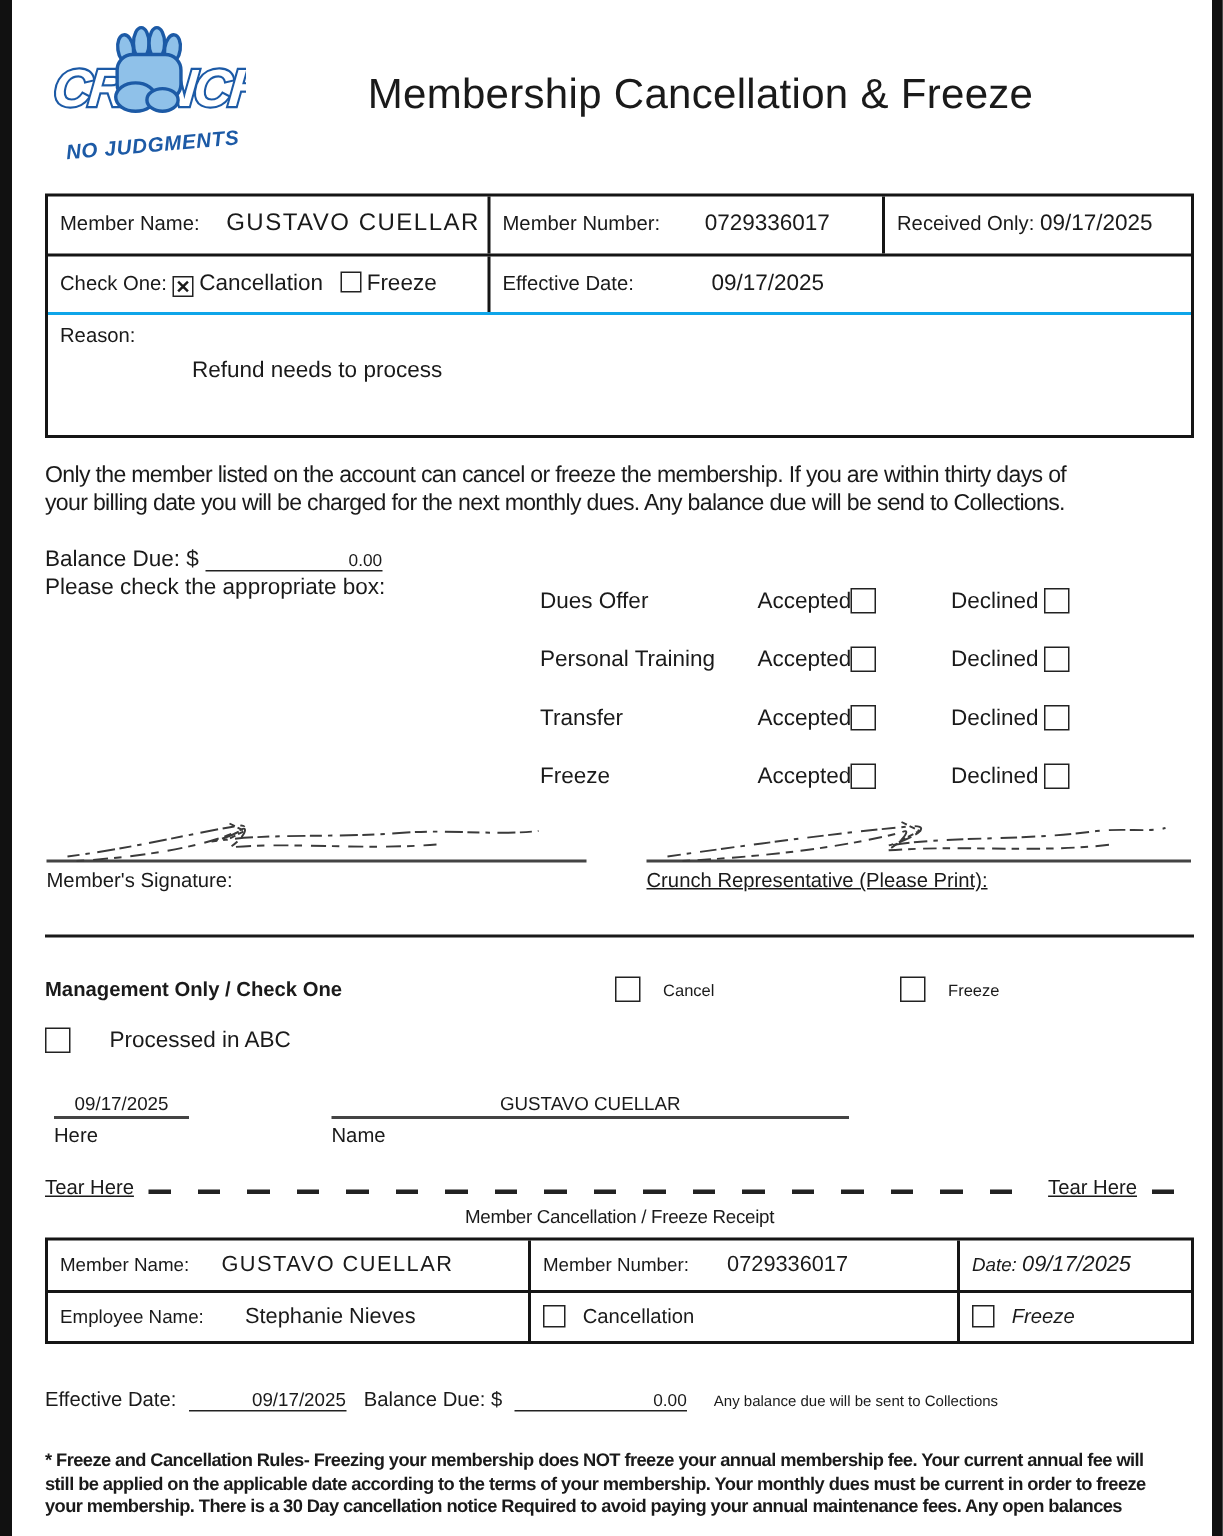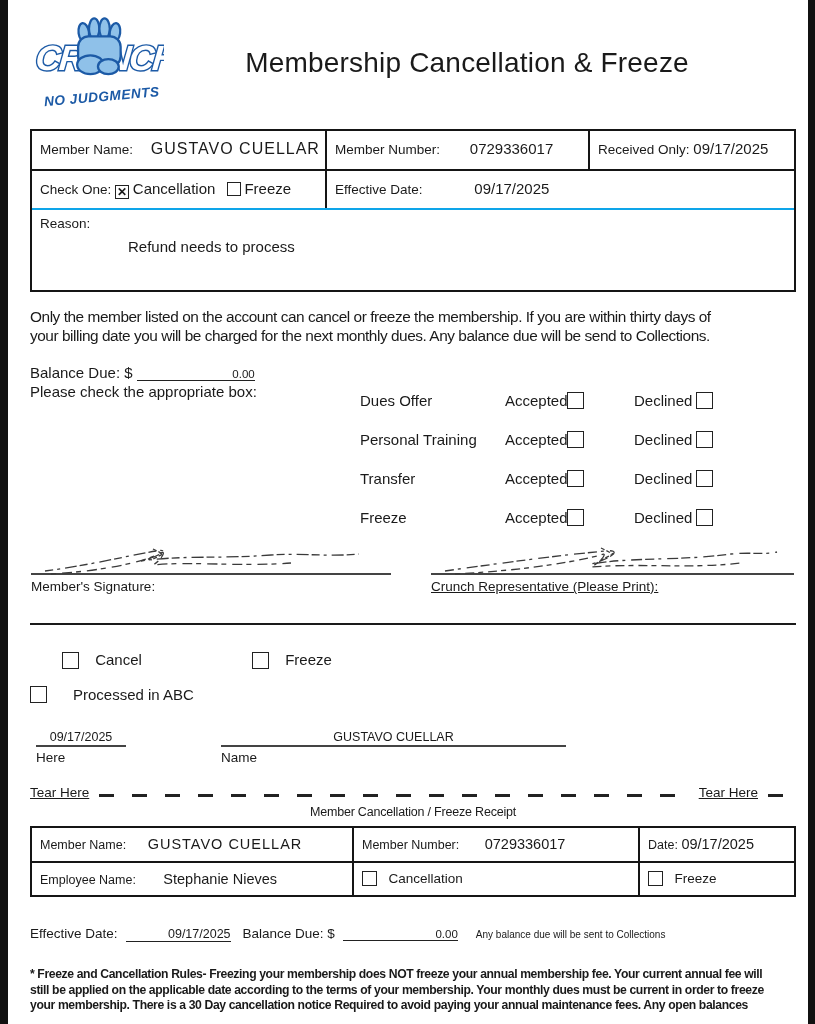--- a/index.html
+++ b/index.html
@@ -54,21 +54,21 @@
   .sig-right { position:absolute; left:401px; top:0; width:363px;text-decoration:underline; }
   .sig-line { border-bottom:2px solid #444; height:36px; }
   .sig-label { font-size:13.5px; margin-top:4px; }
   .scribble { position:absolute; left:10px; top:2px; }
 
   .divider { border-top:2px solid #1a1a1a; margin-top:10px; }
 
   
   .mgmt-row1 { display:flex; align-items:center; margin-top:26px; }
   .mgmt-head { width:348px; font-size:13.5px; font-weight:bold; }
-  .mgmt-opt { font-size:15px;padding-left:32px; }
+  .mgmt-opt { font-size:11px;padding-left:32px; }
   .mgmt-opt .lbl { margin-left:12px; }
   .mgmt-opt1 { width:190px; }
   .mgmt-row2 { display:flex; align-items:flex-start; margin-top:17px; font-size:15px; }
   .mgmt-row2 .lbl { margin-left:26px; }
 
   
   .dn-row { display:flex; margin-top:27px; }
   .dn-date { width:90px; margin-left:6px; }
   .dn-name { width:345px; margin-left:95px; }
   .dn-val { text-align:center; font-size:12.5px; border-bottom:2px solid #444; padding-bottom:1px; }
@@ -81,21 +81,21 @@
      background:repeating-linear-gradient(90deg,#222 0 15px,transparent 15px 33px); }
   .tear-dashes.short { flex:0 0 28px; margin-right:0; }
   .receipt-head { text-align:center; font-size:12.5px; margin-top:5px; letter-spacing:-.2px; }
 
   
   .rtable { margin-top:7px; border:2px solid #151515; }
   .rrow { display:grid; grid-template-columns:322px 286px 1fr; }
   .rrow1 { height:33px; }
   .rrow2 { height:34px; border-top:2px solid #151515; }
   .rcell { border-right:2px solid #151515; padding:8px 8px 0 8px; font-size:12.5px; white-space:nowrap; overflow:hidden; }
-  .rcell:last-child { border-right:none; }
+  .rcell:last-child { border-right:none;font-style:italic; }
   .rval { font-size:14.5px; }
 
   .bottom-line { display:flex; align-items:baseline; margin-top:29px; font-size:13.5px; white-space:nowrap; }
   .fine-print { margin-top:25px; font-weight:bold; font-size:12.2px; letter-spacing:-.38px; line-height:15.5px; }
   .fp-line { white-space:nowrap; }
 </style>
 </head>
 <body>
 
 <div class="frame">
@@ -224,20 +224,21 @@
             </g>
           </svg>
           <div class="sig-line"></div>
           <div class="sig-label">Crunch Representative (Please Print):</div>
         </div>
       </div>
 
       <div class="divider"></div>
 
       <div class="mgmt-row1">
+        <div class="mgmt-head">Management Only / Check One</div>
         <div class="mgmt-opt mgmt-opt1">
           <span class="cb cb-lg"></span>
           <span class="lbl">Cancel</span>
         </div>
         <div class="mgmt-opt">
           <span class="cb cb-lg"></span>
           <span class="lbl">Freeze</span>
         </div>
       </div>
       <div class="mgmt-row2">

